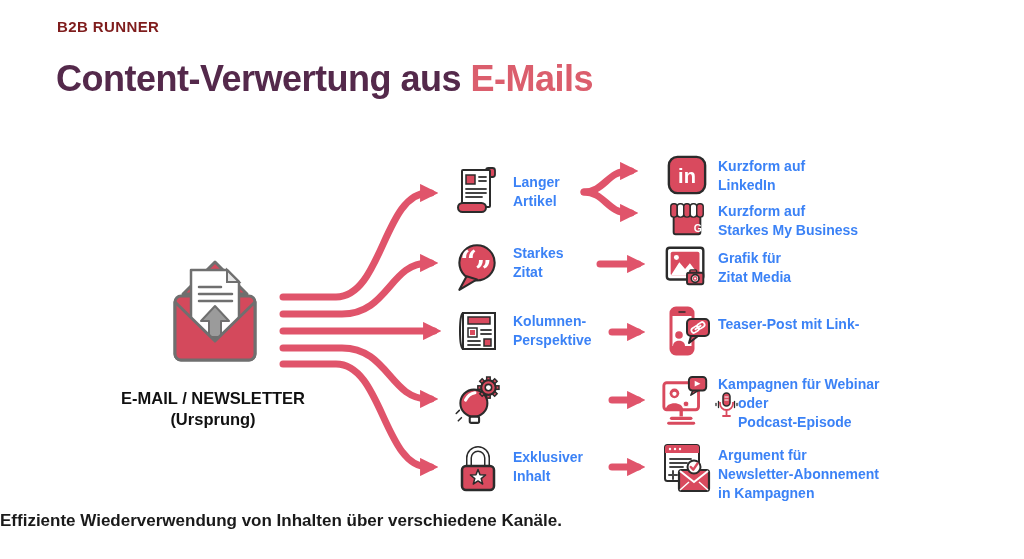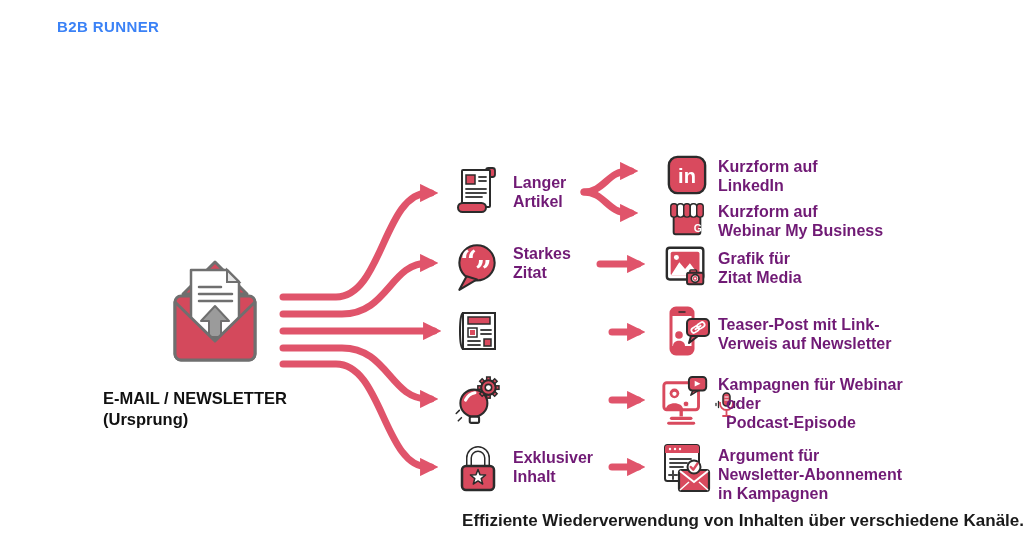--- a/index.html
+++ b/index.html
@@ -6,52 +6,56 @@
   html,body { background:#ffffff; }
   .stage {
     position:relative; width:1024px; height:559px; overflow:hidden;
     background:#ffffff;
     font-family:"Liberation Sans", sans-serif;
     color:#141414;
   }
   .brand {
     position:absolute; left:57px; top:18px;
     font-size:15px; font-weight:800; letter-spacing:.4px;
-    color:#3b82f6;
+    color:#7f1d1d;
     text-align:center;
   }
   .title {
     position:absolute; left:56px; top:58px;
     font-size:36px; font-weight:800; letter-spacing:-.5px;
     color:#54294B; white-space:nowrap;
   }
   .title .accent { color:#DB5E6D; }
   .origin-icon { position:absolute; left:163px; top:256px; width:104px; height:122px; }
   .origin-label {
     position:absolute; left:103px; top:388px; width:220px;
-    font-weight:800; font-size:16.5px; line-height:21px; color:#111;
+    text-align:center; font-weight:800; font-size:16.5px; line-height:21px; color:#111;
   }
   .arrow-layer { position:absolute; left:0; top:0; width:1024px; height:559px; z-index:1; pointer-events:none; }
   .icon { position:absolute; z-index:2; }
   .mid-label, .right-label {
     position:absolute; z-index:2;
-    font-weight:700; font-size:16px; line-height:19px; color:#701a75; white-space:nowrap;
-  }
-  .indent { margin-left:8px; }
+    font-weight:700; font-size:14px; line-height:19px; color:#3b82f6; white-space:nowrap;
+  }
+  .indent { margin-left:20px; }
   .caption {
-    position:absolute; left:0; top:511px; width:1024px; text-align:right;
+    position:absolute; left:0; top:511px; width:1024px; text-align:left;
     font-size:17px; font-weight:700; color:#1a1a1a;
   }
 </style>
 </head>
 <body>
 
 <div class="stage">
 
   <div class="brand">B2B RUNNER</div>
+  <div class="title">
+    <span>Content-Verwertung aus</span>
+    <span class="accent">E-Mails</span>
+  </div>
 
   <svg class="arrow-layer" viewBox="0 0 1024 559">
     <defs>
       <marker id="ah" viewBox="0 0 10 10" refX="6" refY="5" markerWidth="2.6" markerHeight="2.6" orient="auto">
         <path d="M0,0 L10,5 L0,10 z" fill="#E0546B"></path>
       </marker>
     </defs>
     <g fill="none" stroke="#E0546B" stroke-width="7" stroke-linecap="round">
       <path d="M283,297 H336 C382,297 384,193 428,193 H431" marker-end="url(#ah)"></path>
       <path d="M283,314 H342 C388,314 390,263 428,263 H431" marker-end="url(#ah)"></path>
@@ -151,20 +155,24 @@
   </svg>
 
   <div class="mid-label" style="left:513px;top:173px">
     <div>Langer</div>
     <div>Artikel</div>
   </div>
   <div class="mid-label" style="left:513px;top:244px">
     <div>Starkes</div>
     <div>Zitat</div>
   </div>
+  <div class="mid-label" style="left:513px;top:312px">
+    <div>Kolumnen-</div>
+    <div>Perspektive</div>
+  </div>
   <div class="mid-label" style="left:513px;top:448px">
     <div>Exklusiver</div>
     <div>Inhalt</div>
   </div>
 
   <svg class="icon" style="left:666px;top:154px" width="42" height="42" viewBox="0 0 44 44">
     <rect x="3" y="3" width="38" height="38" rx="9" fill="#D94A5E" stroke="#2b2b2b" stroke-width="2.5"></rect>
     <text x="22" y="30" text-anchor="middle" font-family="Liberation Sans, sans-serif" font-size="21" font-weight="bold" fill="#ffffff">in</text>
   </svg>
 
@@ -259,29 +267,28 @@
     <line x1="12.5" y1="18.5" x2="12.5" y2="23" stroke="#D94A5E" stroke-width="1.8"></line>
     <line x1="9" y1="24" x2="16" y2="24" stroke="#D94A5E" stroke-width="1.8" stroke-linecap="round"></line>
   </svg>
 
   <div class="right-label" style="left:718px;top:157px">
     <div>Kurzform auf</div>
     <div>LinkedIn</div>
   </div>
   <div class="right-label" style="left:718px;top:202px">
     <div>Kurzform auf</div>
-    <div>Webinar My Business</div>
+    <div>Starkes My Business</div>
   </div>
   <div class="right-label" style="left:718px;top:249px">
     <div>Grafik für</div>
     <div>Zitat Media</div>
   </div>
   <div class="right-label" style="left:718px;top:315px">
     <div>Teaser-Post mit Link-</div>
-    <div>Verweis auf Newsletter</div>
   </div>
   <div class="right-label" style="left:718px;top:375px">
     <div>Kampagnen für Webinar</div>
     <div class="indent">oder</div>
     <div class="indent">Podcast-Episode</div>
   </div>
   <div class="right-label" style="left:718px;top:446px">
     <div>Argument für</div>
     <div>Newsletter-Abonnement</div>
     <div>in Kampagnen</div>

